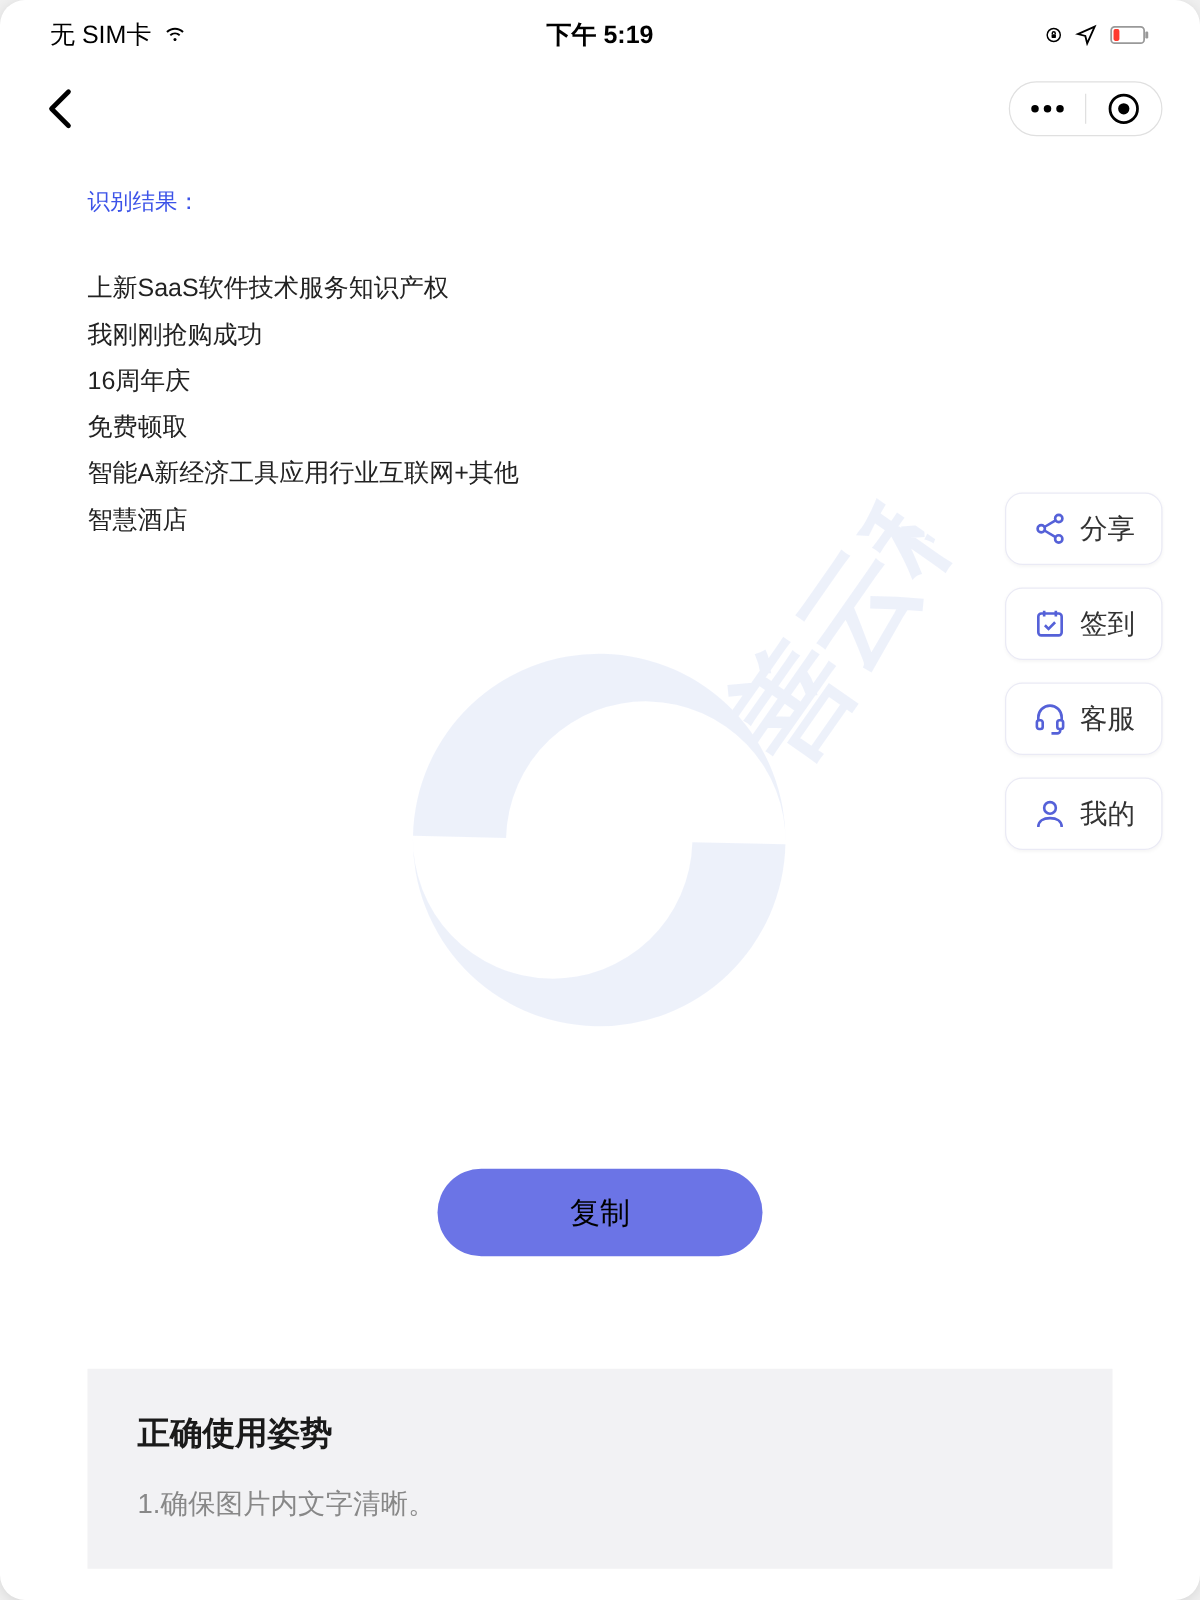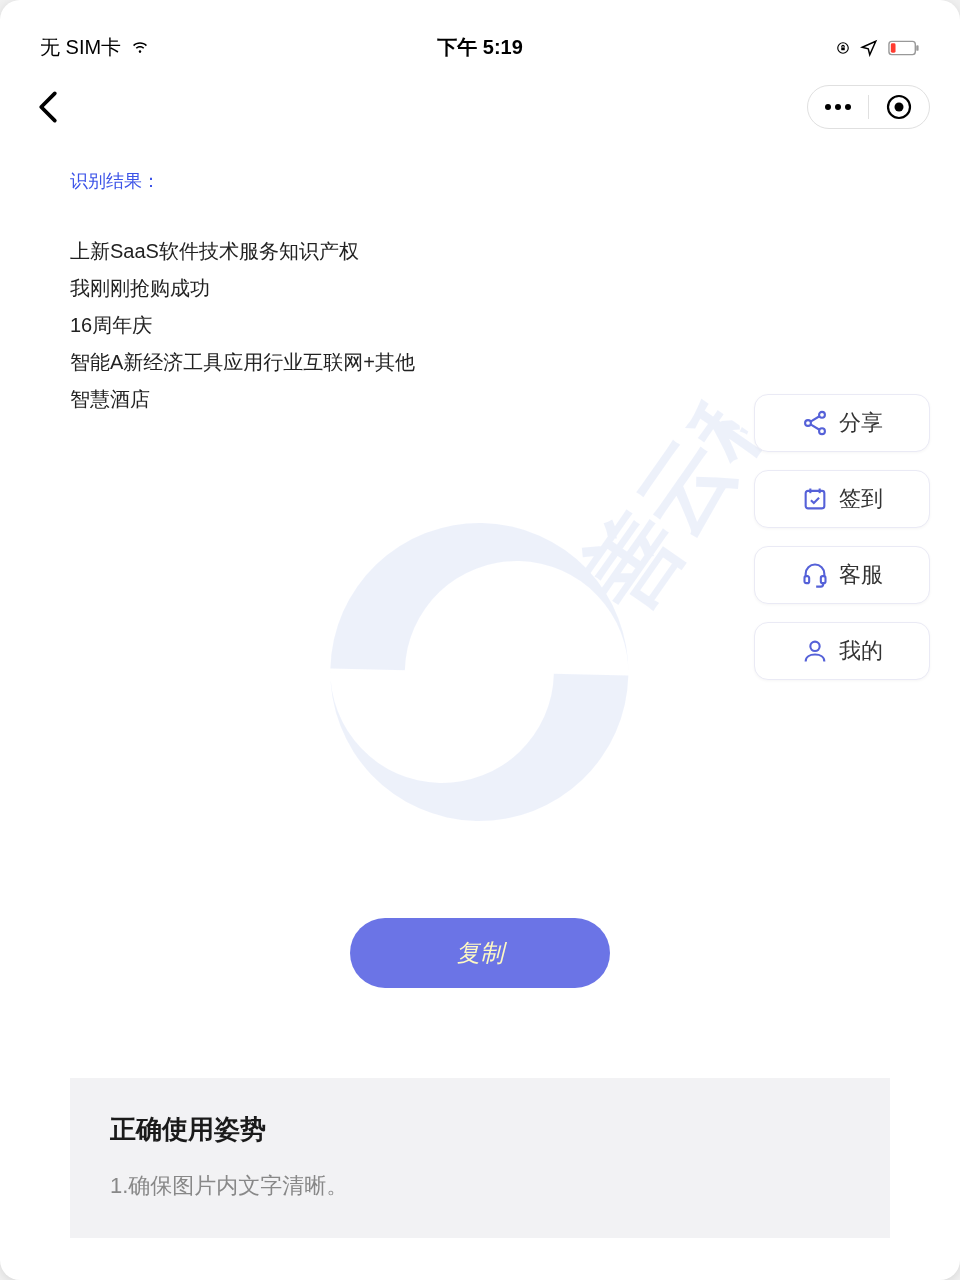--- a/index.html
+++ b/index.html
@@ -20,21 +20,20 @@
       overflow: hidden;
       box-shadow: 0 2px 10px rgba(0,0,0,0.1);
     }
     .status-bar {
       display: flex;
       justify-content: space-between;
       align-items: center;
       padding: 14px 40px;
       font-size: 20px;
       color: #000;
-      margin-top: 20px;
     }
     .status-left { display: flex; align-items: center; gap: 8px; }
     .status-center { font-weight: 600; position: absolute; left: 50%; transform: translateX(-50%); }
     .status-right { display: flex; align-items: center; gap: 10px; }
     .wifi-icon { width: 22px; height: 18px; }
     .lock-icon { width: 14px; height: 14px; }
     .loc-icon { width: 18px; height: 18px; }
     .battery-icon { width: 32px; height: 16px; }
 
     .nav-bar {
@@ -92,21 +91,21 @@
 
     .side-buttons {
       position: absolute;
       right: 30px;
       top: 394px;
       display: flex;
       flex-direction: column;
       gap: 18px;
     }
     .side-btn {
-      width: 176px;
+      width: 126px;
       height: 58px;
       background: #fff;
       border: 1px solid #eaeaf5;
       border-radius: 14px;
       display: flex;
       align-items: center;
       justify-content: center;
       gap: 10px;
       font-size: 22px;
       color: #333;
@@ -117,29 +116,28 @@
 
     .copy-btn-wrap {
       display: flex;
       justify-content: center;
       margin-top: 500px;
     }
     .copy-btn {
       width: 260px;
       height: 70px;
       background: #6b74e6;
-      color: #fef9c3;
+      color: #000000;
       border: none;
       border-radius: 35px;
       font-size: 24px;
       cursor: pointer;
       display: flex;
       align-items: center;
       justify-content: center;
-      font-style: italic;
     }
 
     .tips-section {
       margin-top: 90px;
       background: #f2f2f4;
       padding: 34px 40px;
     }
     .tips-title {
       font-size: 26px;
       font-weight: 700;
@@ -213,20 +211,21 @@
     </g>
     <text x="185" y="105" font-size="44" font-weight="700" fill="#5b7fd9" text-anchor="start" transform="rotate(-90 185 105)">善云科技</text>
   </svg>
 
   <div class="content">
     <div class="result-title">识别结果：</div>
     <div class="result-text">
       <div>上新SaaS软件技术服务知识产权</div>
       <div>我刚刚抢购成功</div>
       <div>16周年庆</div>
+      <div>免费顿取</div>
       <div>智能A新经济工具应用行业互联网+其他</div>
       <div>智慧酒店</div>
     </div>
 
     <div class="copy-btn-wrap">
       <button class="copy-btn">
         <span>复制</span>
       </button>
     </div>
 

